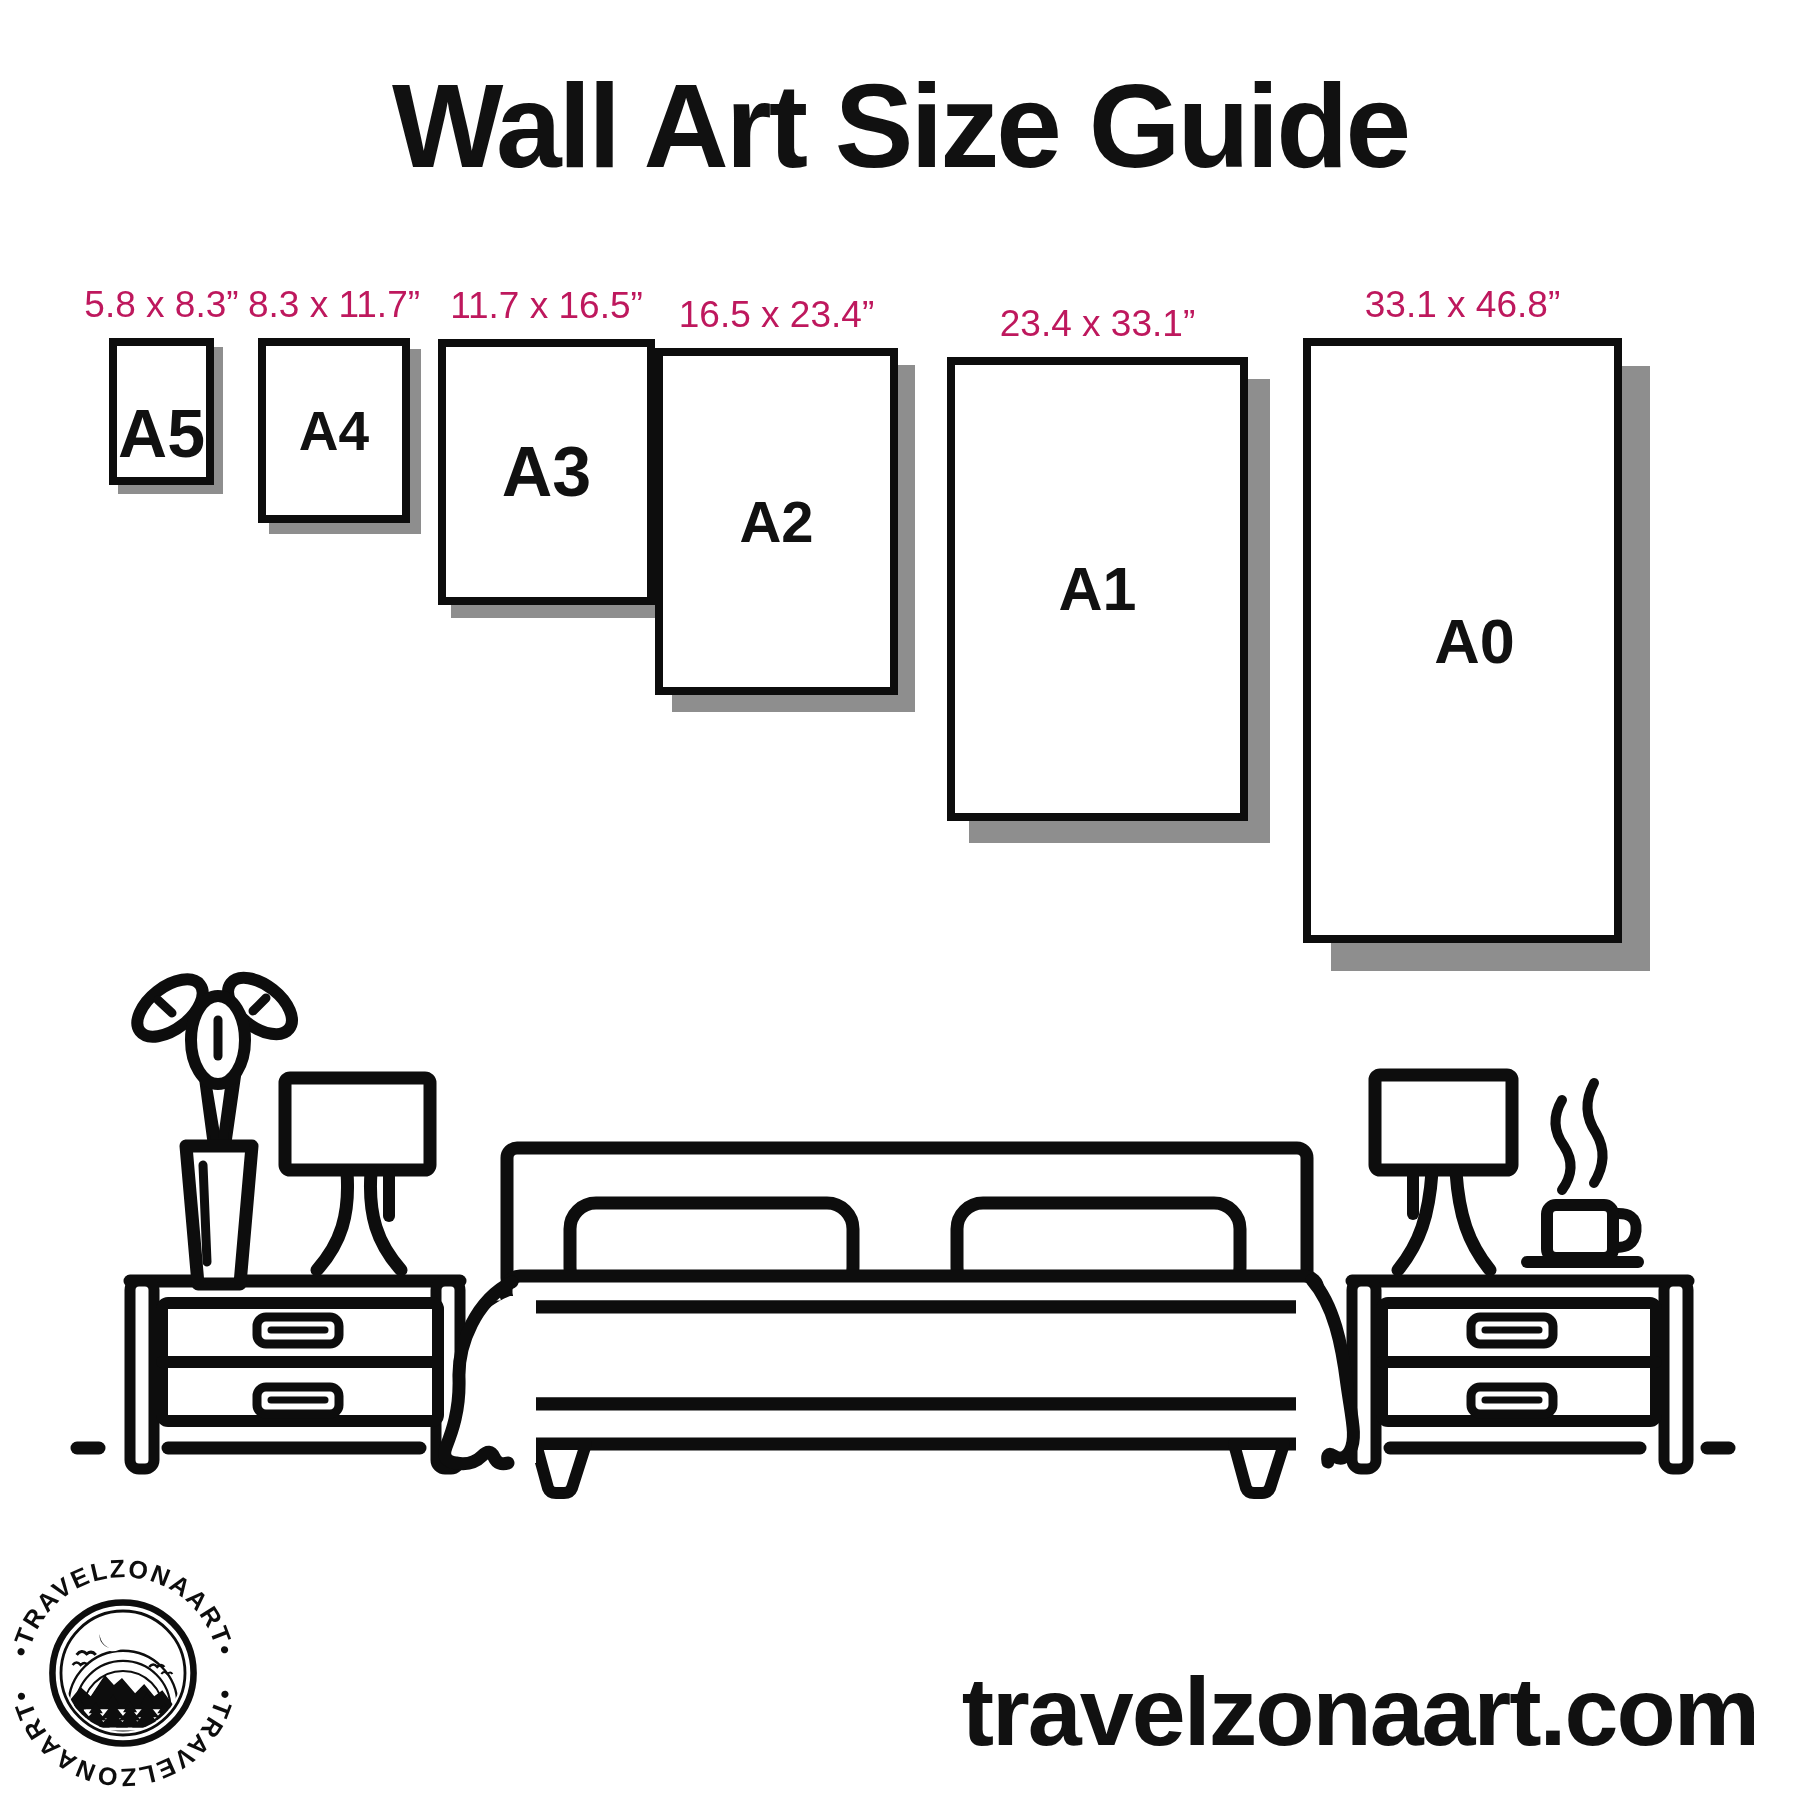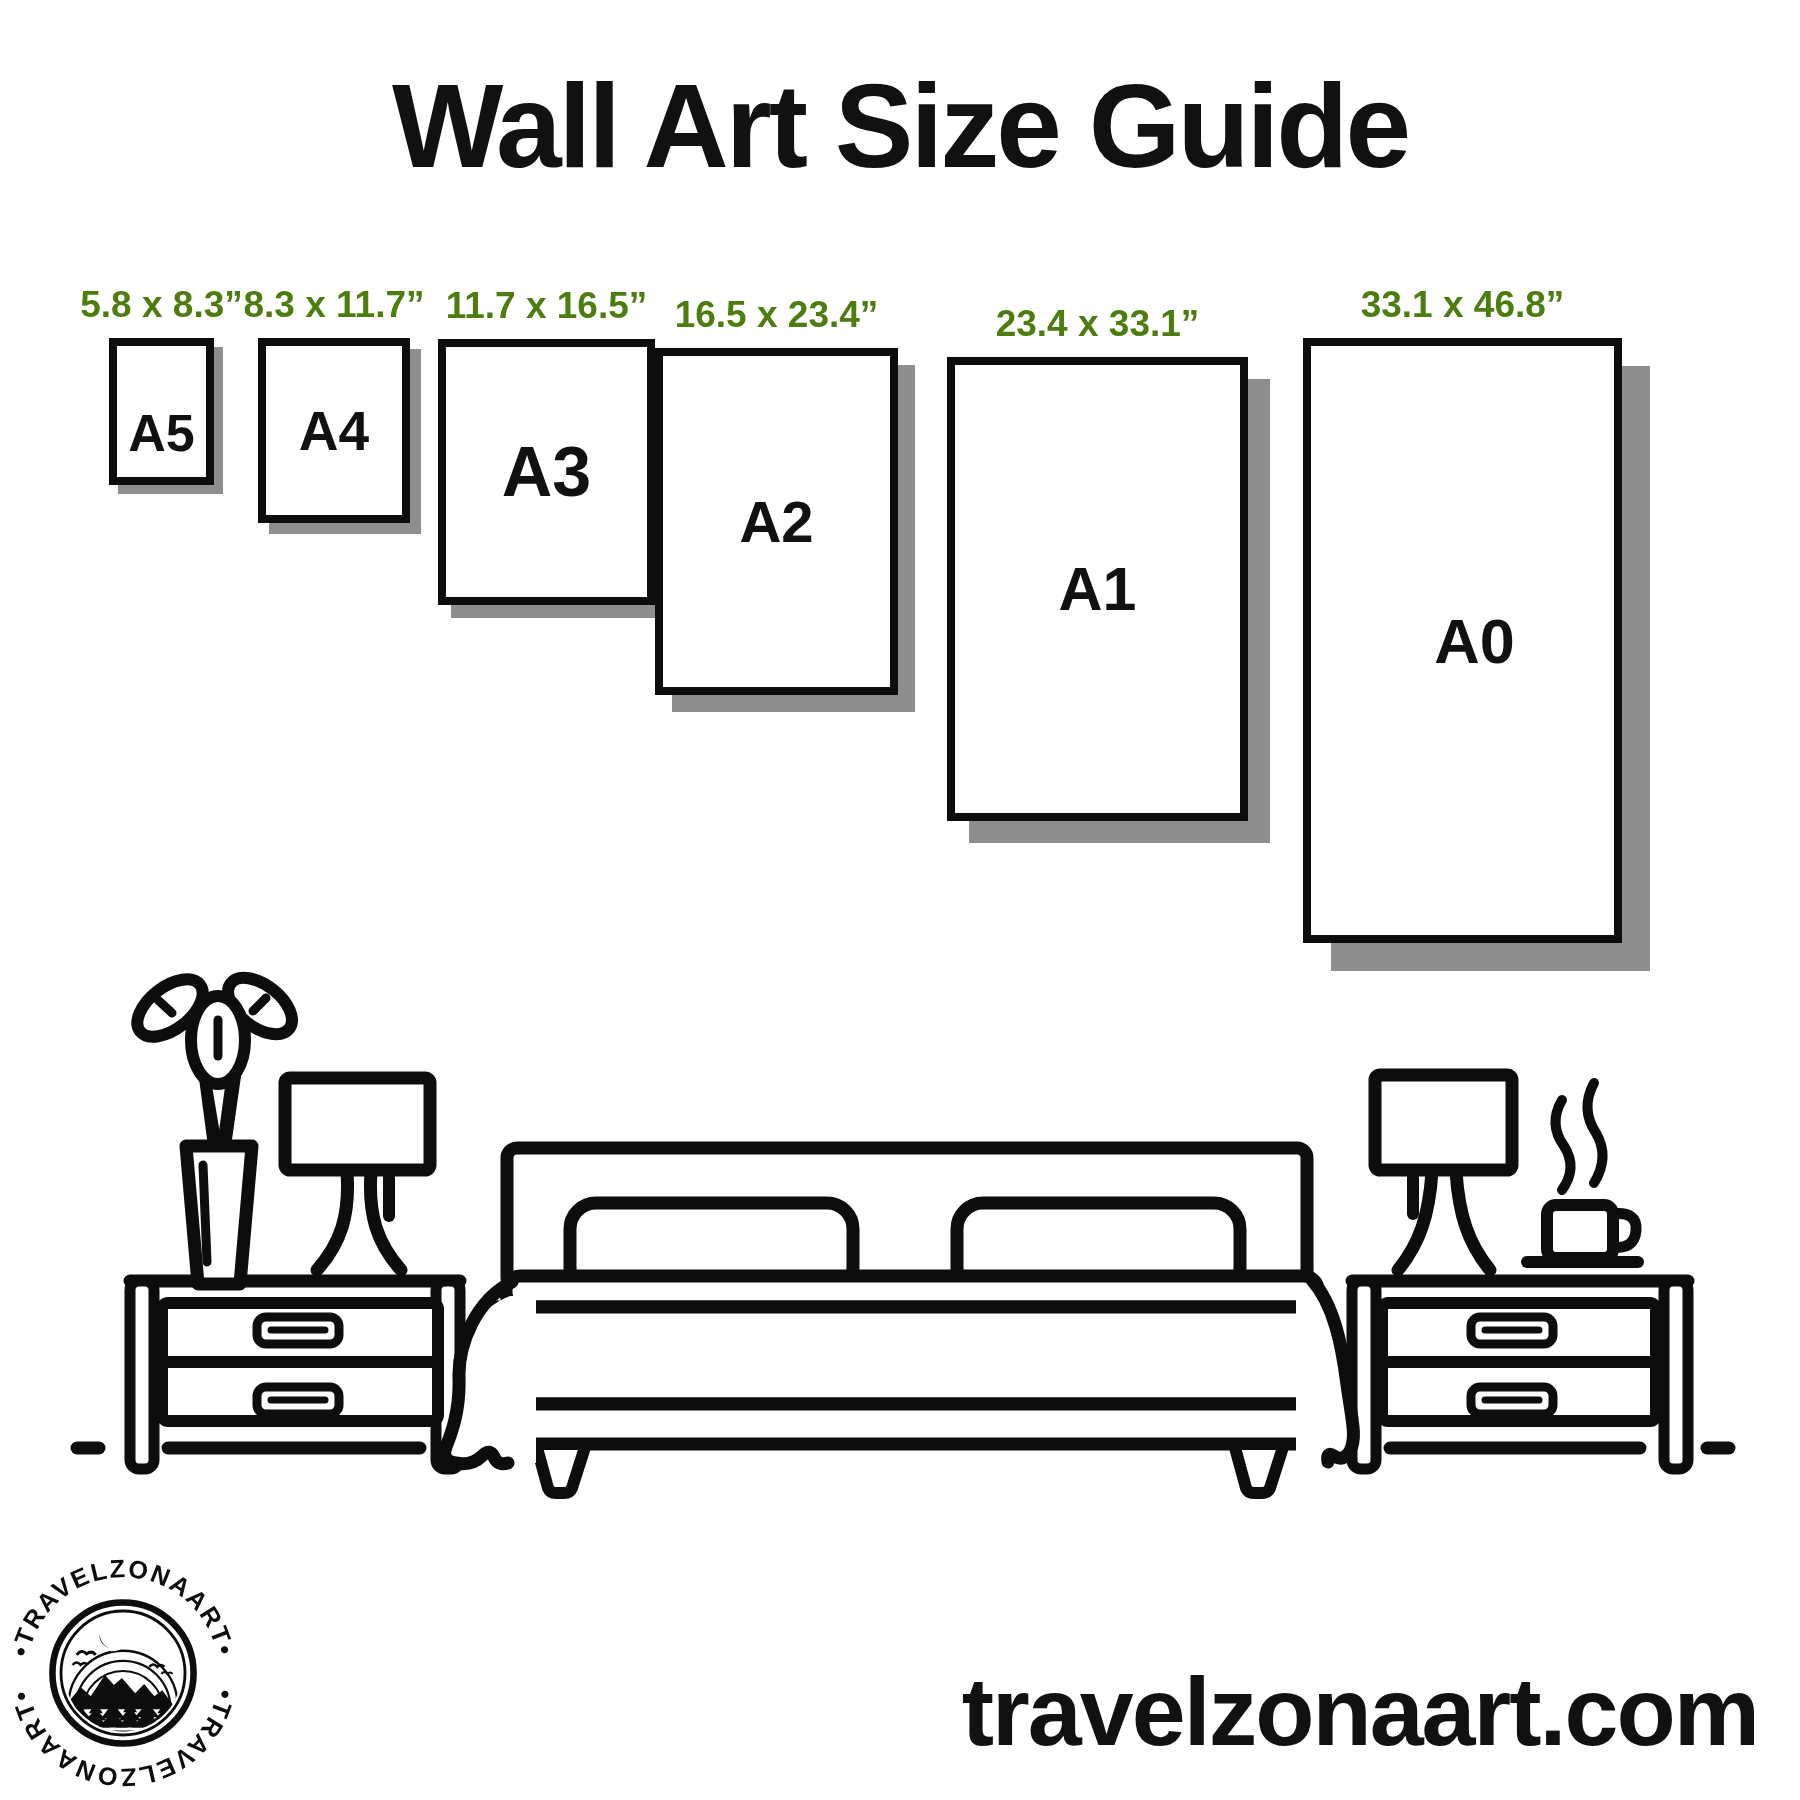--- a/index.html
+++ b/index.html
@@ -12,29 +12,29 @@
   
   .title{
     position:absolute;top:58px;left:0;width:100%;
     text-align:center;font-size:118px;font-weight:700;letter-spacing:-3px;
     color:#111;
   }
   
   .card{position:absolute;}
   .dim{
     position:absolute;bottom:calc(100% + 12px);left:50%;transform:translateX(-50%);
-    font-size:37px;font-weight:700;white-space:nowrap;color:#4d7c0f;
+    font-size:37px;font-weight:400;white-space:nowrap;color:#be185d;
   }
   .paper{
     position:absolute;inset:0;background:#ffffff;border:8px solid #0d0d0d;
     display:flex;align-items:center;justify-content:center;
   }
   .code{font-weight:700;color:#111;}
   .c0{left:109px;top:338px;width:105px;height:147px;}
-  .c0 .paper{box-shadow:9px 9px 0 0 #8e8e8e;} .c0 .code{font-size:52px;margin-top:42px;}
+  .c0 .paper{box-shadow:9px 9px 0 0 #8e8e8e;} .c0 .code{font-size:68px;margin-top:42px;}
   .c1{left:258px;top:338px;width:152px;height:185px;}
   .c1 .paper{box-shadow:11px 11px 0 0 #8e8e8e;} .c1 .code{font-size:55px;}
   .c2{left:438px;top:339px;width:217px;height:266px;}
   .c2 .paper{box-shadow:13px 13px 0 0 #8e8e8e;} .c2 .code{font-size:70px;}
   .c3{left:655px;top:348px;width:243px;height:347px;}
   .c3 .paper{box-shadow:17px 17px 0 0 #8e8e8e;} .c3 .code{font-size:58px;}
   .c4{left:947px;top:357px;width:301px;height:464px;}
   .c4 .paper{box-shadow:22px 22px 0 0 #8e8e8e;} .c4 .code{font-size:61px;}
   .c5{left:1303px;top:338px;width:319px;height:605px;}
   .c5 .paper{box-shadow:28px 28px 0 0 #8e8e8e;} .c5 .code{font-size:63px;margin-left:24px;}

